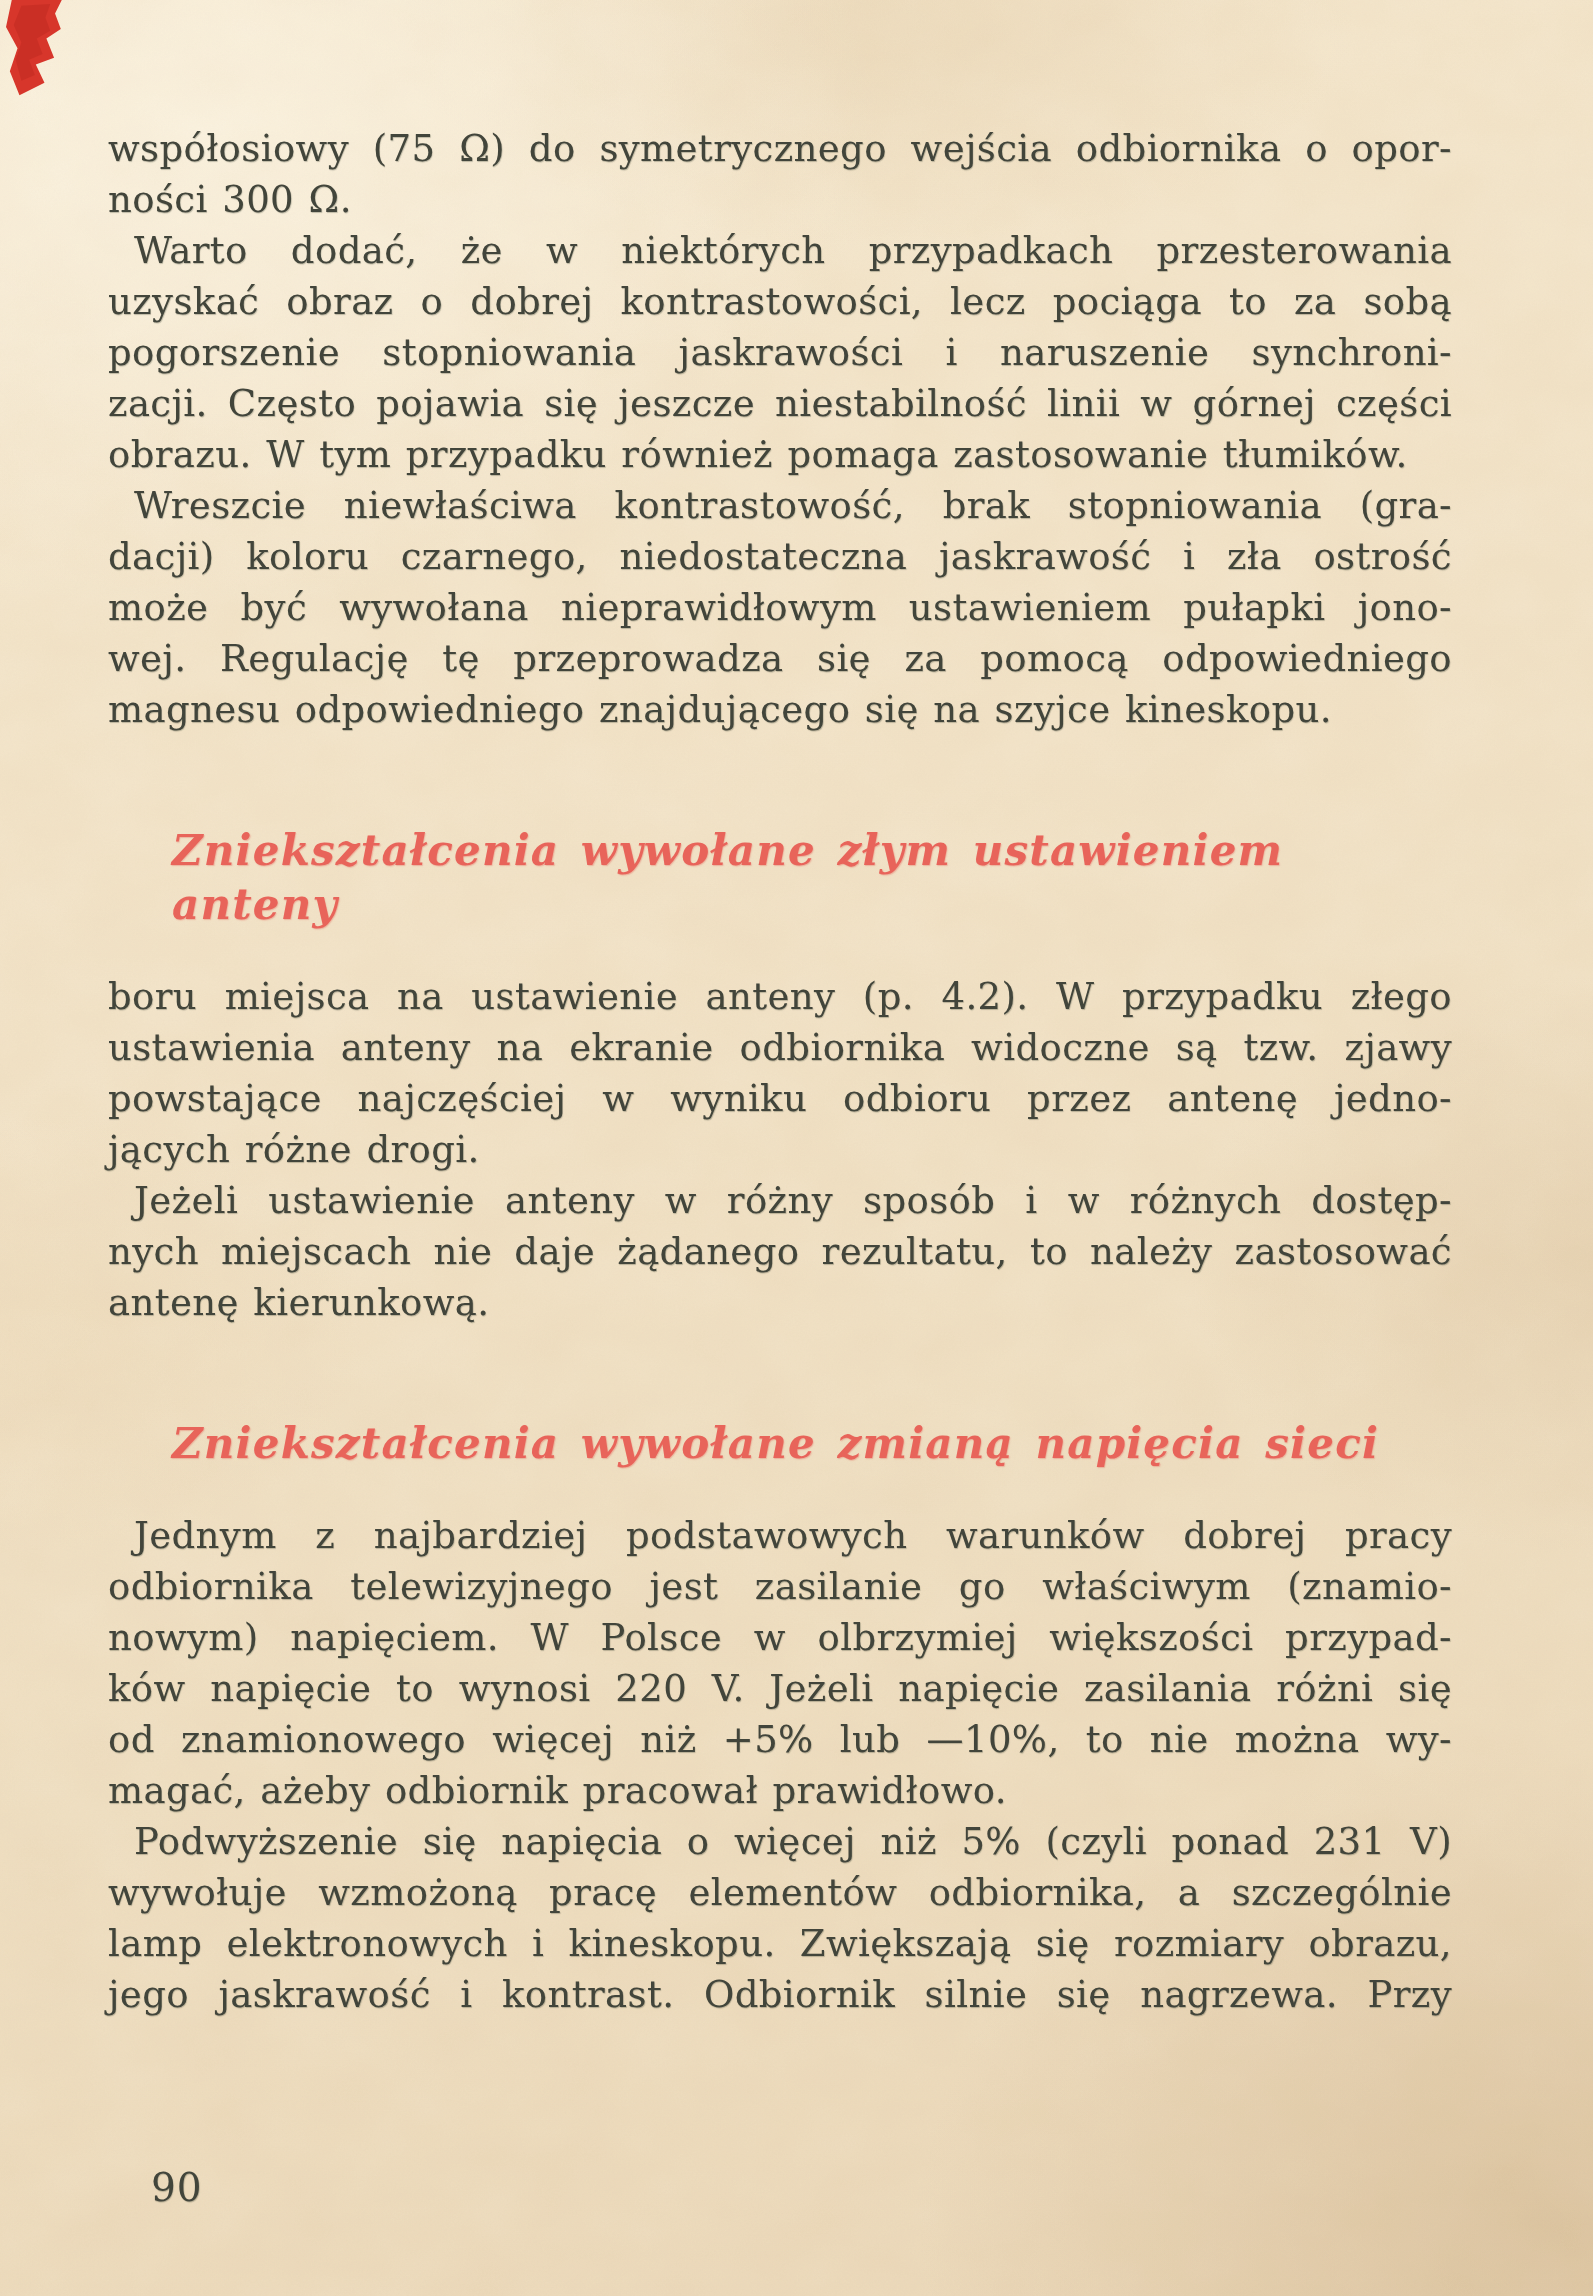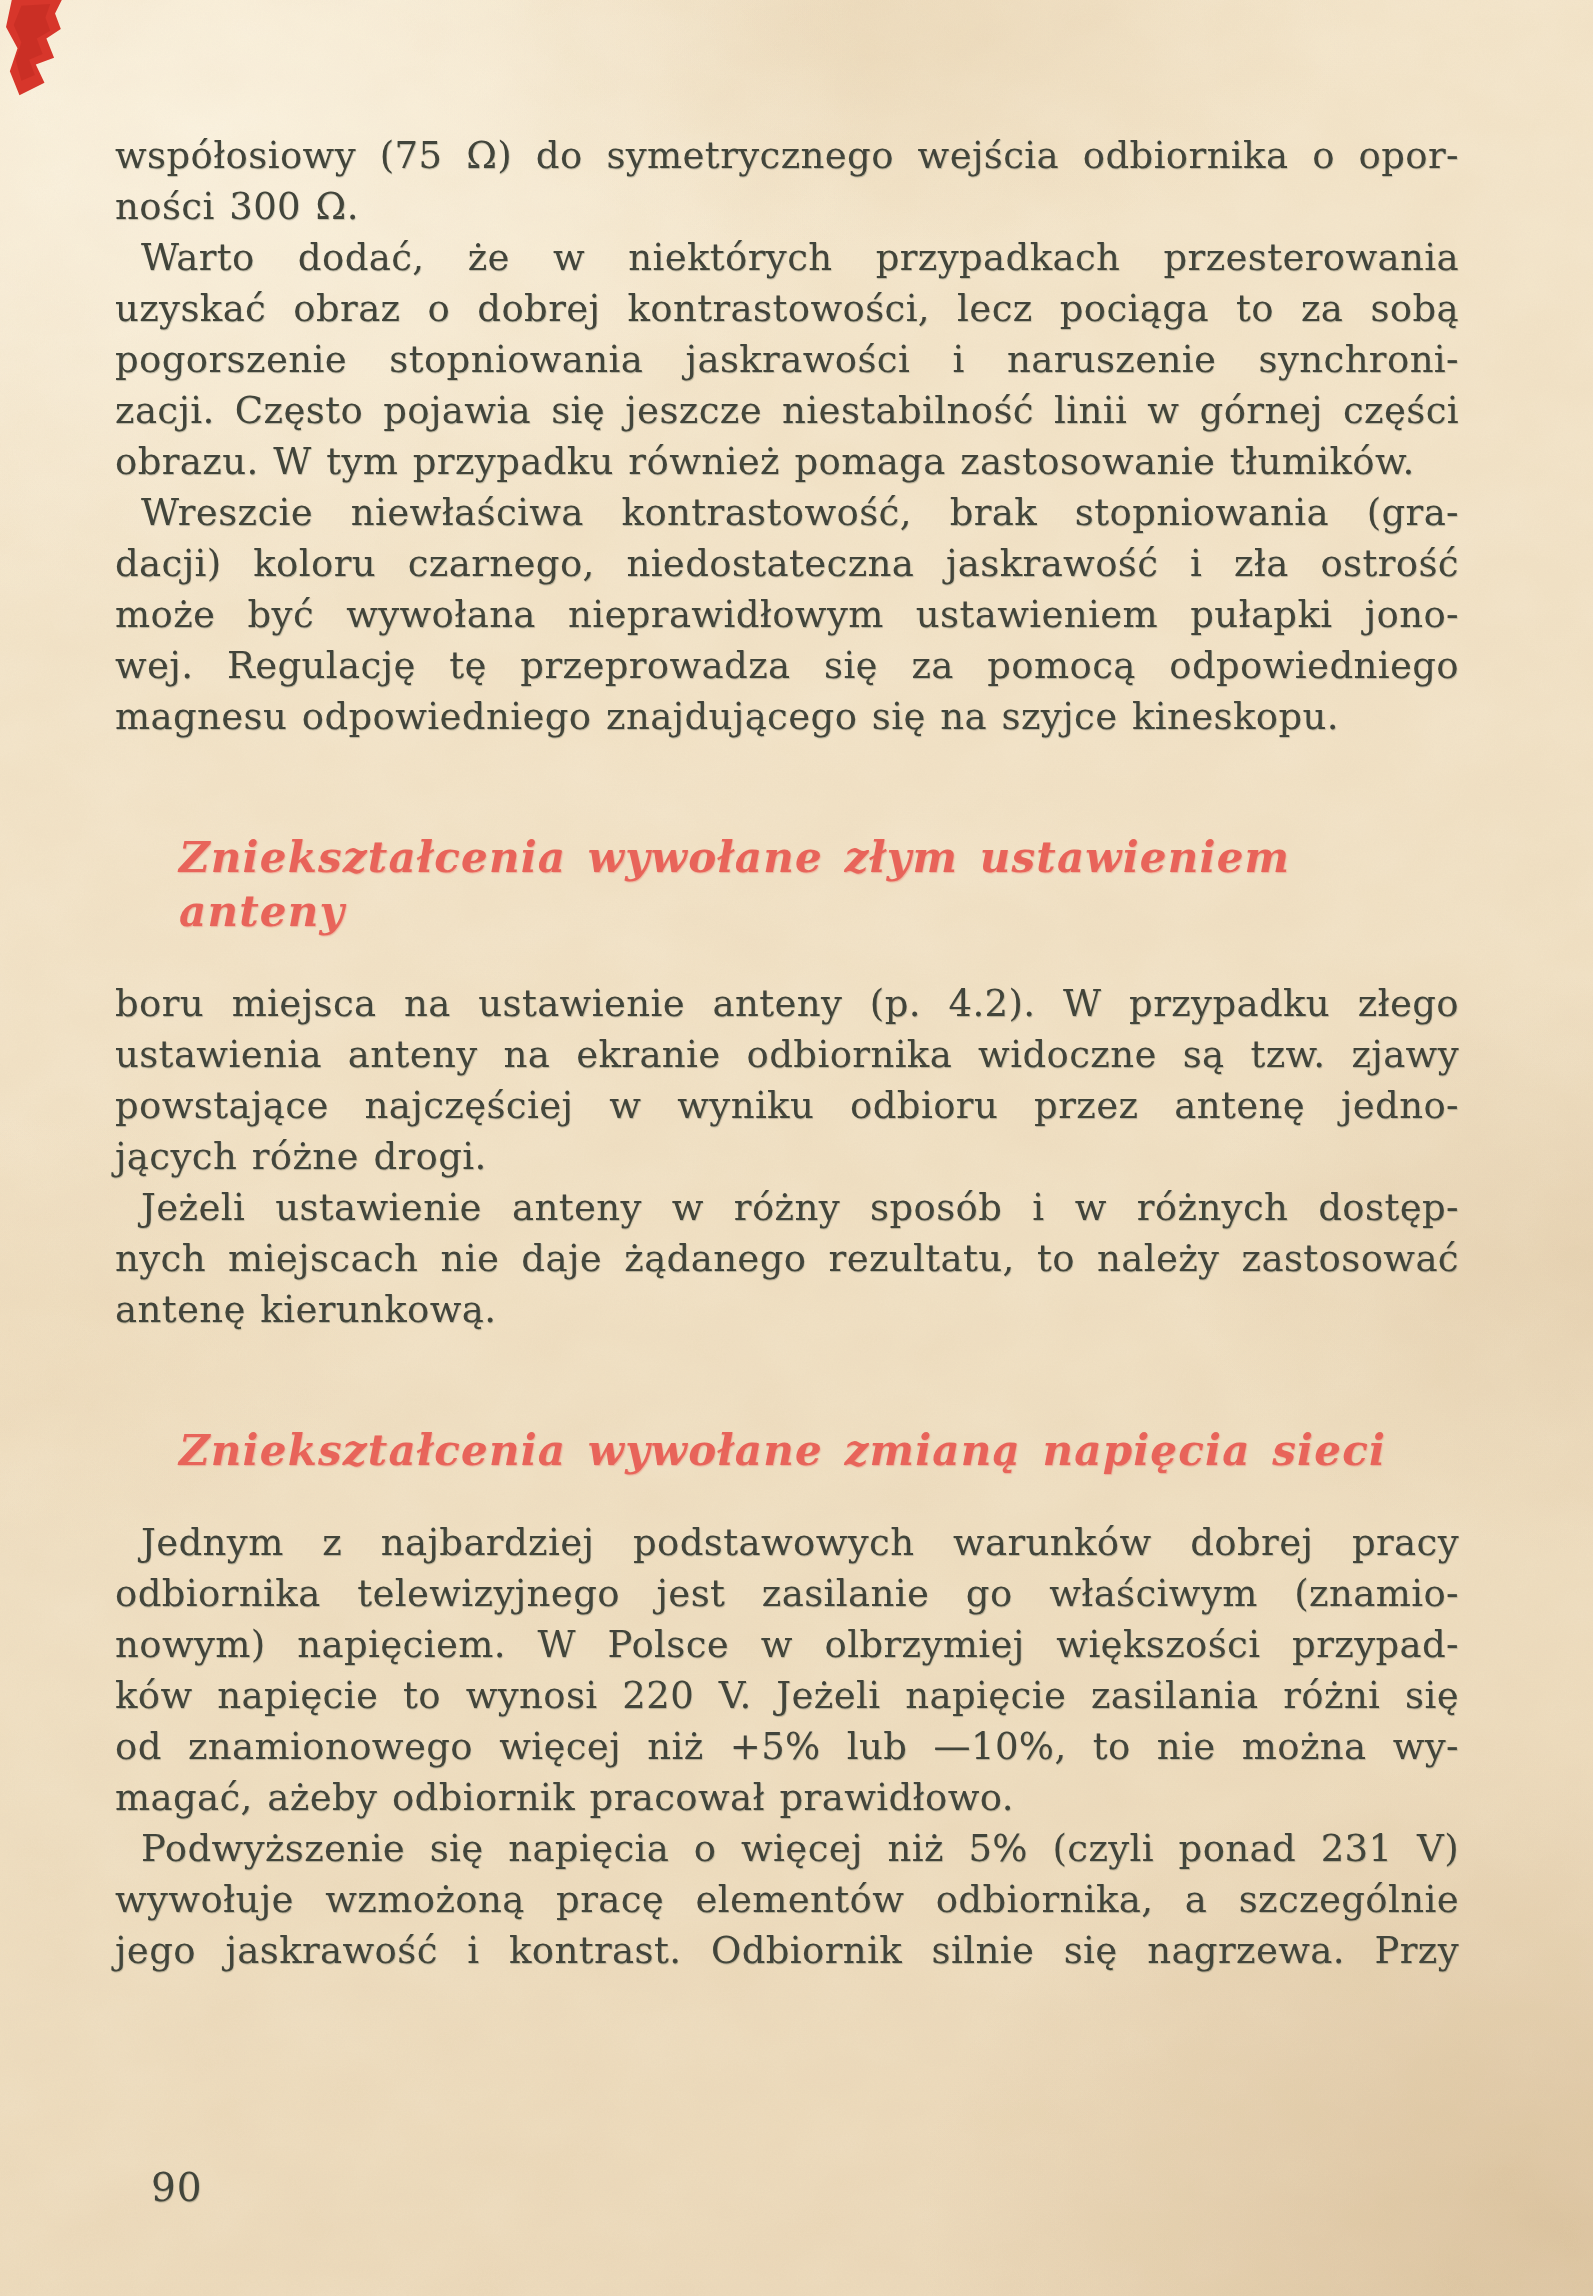--- a/index.html
+++ b/index.html
@@ -33,21 +33,21 @@
   .corner-mark {
     position: absolute;
     top: 0;
     left: 5.8px;
     z-index: 3;
   }
   .content {
     position: relative;
     z-index: 2;
     width: 1344px;
-    margin: 11px;
+    margin: 4px;
     padding: 119px 0 0 104px;
   }
   .para { margin: 0; }
   .line {
     display: block;
     font-size: 37px;
     line-height: 51px;
     letter-spacing: 0.4px;
     word-spacing: 2.4px;
     text-align: justify;
@@ -139,19 +139,20 @@
         <span class="line first">Jednym z najbardziej podstawowych warunków dobrej pracy</span>
         <span class="line">odbiornika telewizyjnego jest zasilanie go właściwym (znamio-</span>
         <span class="line">nowym) napięciem. W Polsce w olbrzymiej większości przypad-</span>
         <span class="line">ków napięcie to wynosi 220 V. Jeżeli napięcie zasilania różni się</span>
         <span class="line">od znamionowego więcej niż +5% lub —10%, to nie można wy-</span>
         <span class="line last">magać, ażeby odbiornik pracował prawidłowo.</span>
       </p>
       <p class="para">
         <span class="line first">Podwyższenie się napięcia o więcej niż 5% (czyli ponad 231 V)</span>
         <span class="line">wywołuje wzmożoną pracę elementów odbiornika, a szczególnie</span>
+        <span class="line">lamp elektronowych i kineskopu. Zwiększają się rozmiary obrazu,</span>
         <span class="line">jego jaskrawość i kontrast. Odbiornik silnie się nagrzewa. Przy</span>
       </p>
     </main>
 
   <div class="page-number">90</div>
 </div>
 
 
 </body></html>

